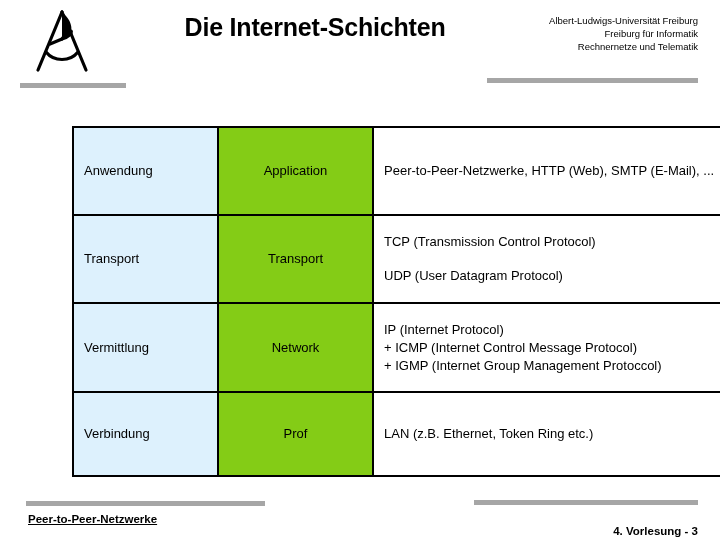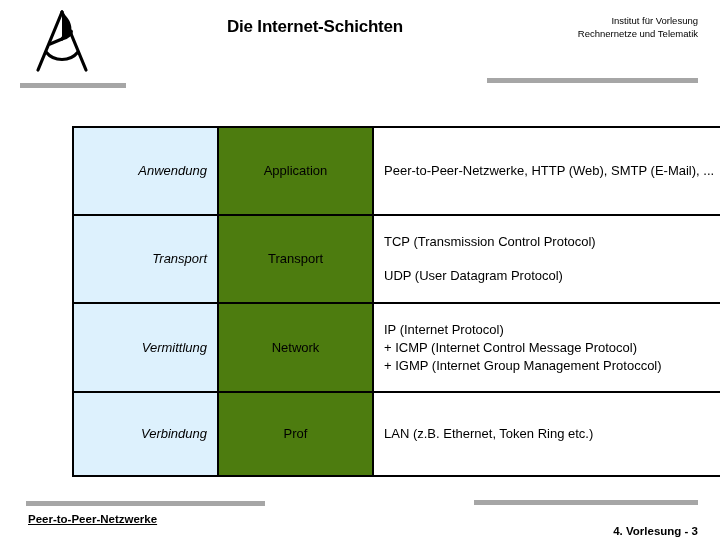--- a/index.html
+++ b/index.html
@@ -35,21 +35,21 @@
     left: 20px; top: 83px;
     width: 106px; height: 5px;
     background: #a6a6a6;
   }
 
   #slide-title {
     position: absolute;
     left: 140px; top: 12px;
     width: 350px;
     text-align: center;
-    font-size: 17px;
+    font-size: 25px;
     font-weight: bold;
     line-height: 30px;
     letter-spacing: -0.2px;
   }
   #slide-title .title-line { display: block; white-space: nowrap; }
 
   #affiliation {
     position: absolute;
     right: 22px; top: 14px;
     width: 230px;
@@ -78,26 +78,25 @@
   #layer-table td {
     border: 2px solid #000000;
     padding: 0 10px;
     font-size: 13px;
     line-height: 18px;
     vertical-align: middle;
   }
   #layer-table .col-de {
     width: 123px;
     background: #ddf1fd;
-    text-align: right;
-    font-style: italic;
+    text-align: left;
   }
   #layer-table .col-en {
     width: 133px;
-    background: #4d7c0f;
+    background: #84cc16;
     text-align: center;
   }
   #layer-table .col-desc {
     width: 340px;
     background: #ffffff;
     text-align: left;
   }
   .row-app    td { height: 86px; }
   .row-tra    td { height: 86px; }
   .row-net    td { height: 87px; }
@@ -154,21 +153,22 @@
     </svg>
   </div>
 
   <div id="header-rule-left"></div>
 
   <div id="slide-title">
     <span class="title-line">Die Internet-Schichten</span>
   </div>
 
   <div id="affiliation">
-    <span class="affil-line">Institut für Vorlesung</span>
+    <span class="affil-line">Albert-Ludwigs-Universität Freiburg</span>
+    <span class="affil-line">Freiburg für Informatik</span>
     <span class="affil-line">Rechnernetze und Telematik</span>
   </div>
 
   <div id="header-rule-right"></div>
 </div>
 
 <table id="layer-table">
   <tbody>
     <tr class="row-app">
       <td class="col-de">Anwendung</td>

